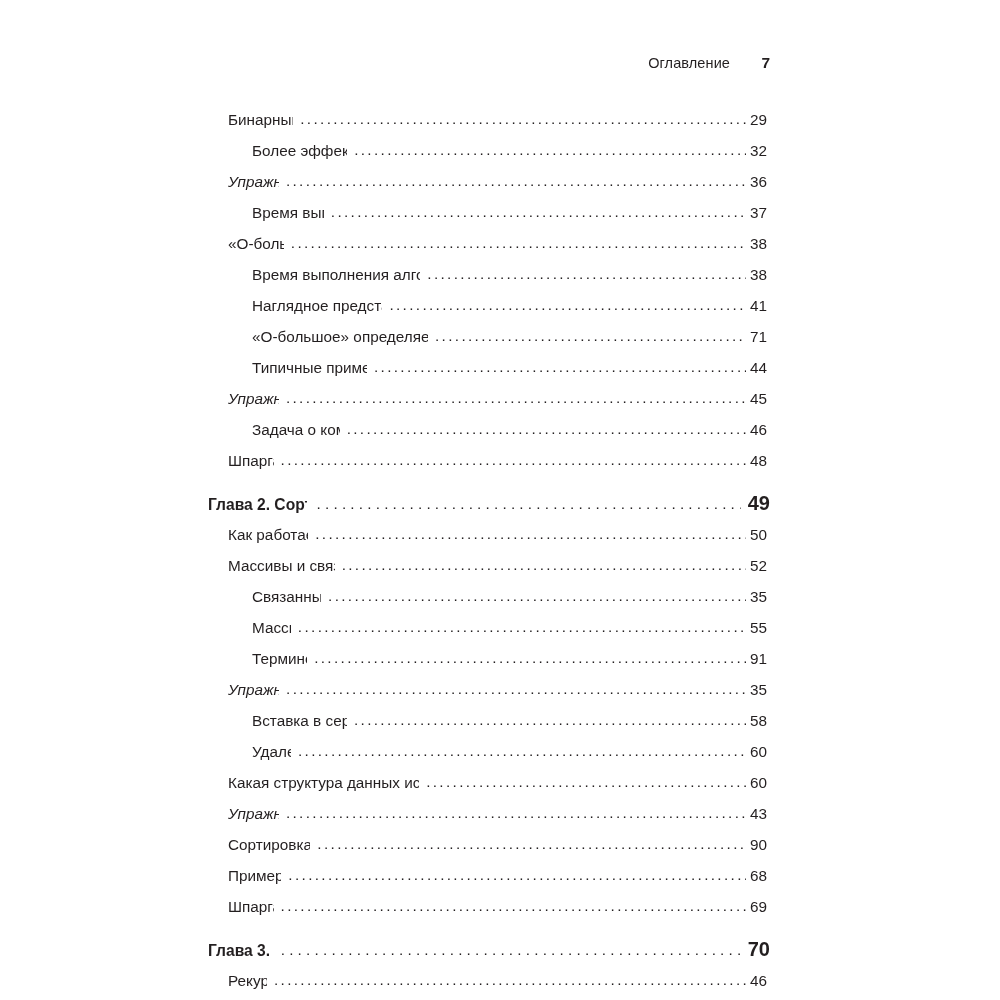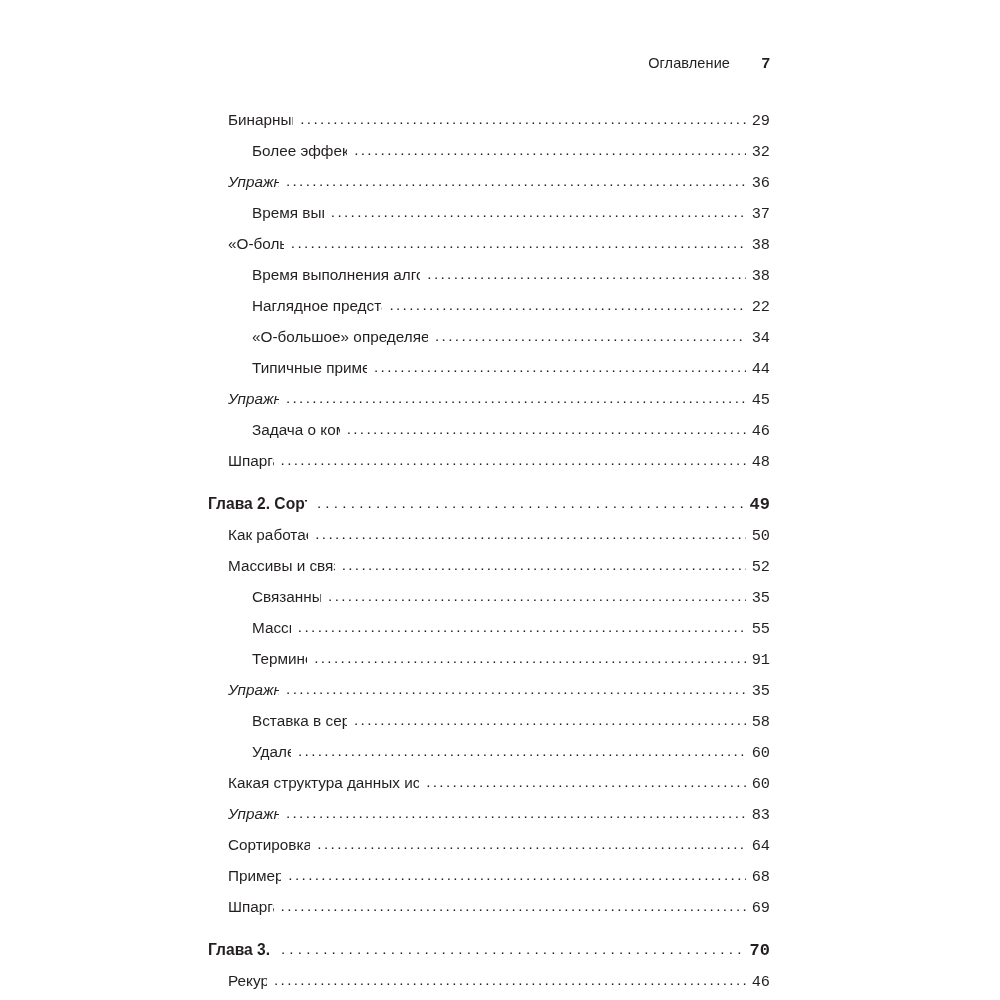--- a/index.html
+++ b/index.html
@@ -81,39 +81,38 @@
     letter-spacing: 2.35px;
     position: relative;
     top: -1px;
   }
   .toc-entry .leader::before {
     content: "........................................................................................................................";
   }
 
   .toc-entry .page-num {
     flex: 0 0 auto;
-    text-align: right;
+    text-align: left;
     min-width: 20px;
-    font-family: Liberation Mono, monospace;
   }
 
   
   .level-chapter { padding-left: 0px; }
   .level-1       { padding-left: 20px; }
   .level-2       { padding-left: 44px; }
 
   
   .toc-entry.chapter {
     font-weight: bold;
     font-size: 15.6px;
     margin-top: 12px;
   }
   .toc-entry.chapter .page-num {
     font-weight: bold;
-    font-size: 17px;
+    font-size: 20px;
   }
   .toc-entry.chapter .leader {
     letter-spacing: 4.2px;
     margin-left: 10px;
     margin-right: 7px;
     font-weight: normal;
   }
 
   
   .toc-entry.italic .label {
@@ -157,26 +156,26 @@
         <span class="page-num">38</span>
       </div>
       <div class="toc-entry level-2">
         <span class="label">Время выполнения алгоритмов растет с разной скоростью</span>
         <span class="leader"></span>
         <span class="page-num">38</span>
       </div>
       <div class="toc-entry level-2">
         <span class="label">Наглядное представление «О-большое»</span>
         <span class="leader"></span>
-        <span class="page-num">22</span>
+        <span class="page-num">41</span>
       </div>
       <div class="toc-entry level-2">
         <span class="label">«О-большое» определяет время выполнения в худшем случае</span>
         <span class="leader"></span>
-        <span class="page-num">34</span>
+        <span class="page-num">71</span>
       </div>
       <div class="toc-entry level-2">
         <span class="label">Типичные примеры «О-большого»</span>
         <span class="leader"></span>
         <span class="page-num">44</span>
       </div>
       <div class="toc-entry level-1 italic">
         <span class="label">Упражнения</span>
         <span class="leader"></span>
         <span class="page-num">45</span>
@@ -237,26 +236,26 @@
         <span class="page-num">60</span>
       </div>
       <div class="toc-entry level-1">
         <span class="label">Какая структура данных используется чаще: массивы или списки?</span>
         <span class="leader"></span>
         <span class="page-num">60</span>
       </div>
       <div class="toc-entry level-1 italic">
         <span class="label">Упражнения</span>
         <span class="leader"></span>
-        <span class="page-num">83</span>
+        <span class="page-num">43</span>
       </div>
       <div class="toc-entry level-1">
         <span class="label">Сортировка выбором</span>
         <span class="leader"></span>
-        <span class="page-num">64</span>
+        <span class="page-num">90</span>
       </div>
       <div class="toc-entry level-1">
         <span class="label">Пример кода</span>
         <span class="leader"></span>
         <span class="page-num">68</span>
       </div>
       <div class="toc-entry level-1">
         <span class="label">Шпаргалка</span>
         <span class="leader"></span>
         <span class="page-num">69</span>

